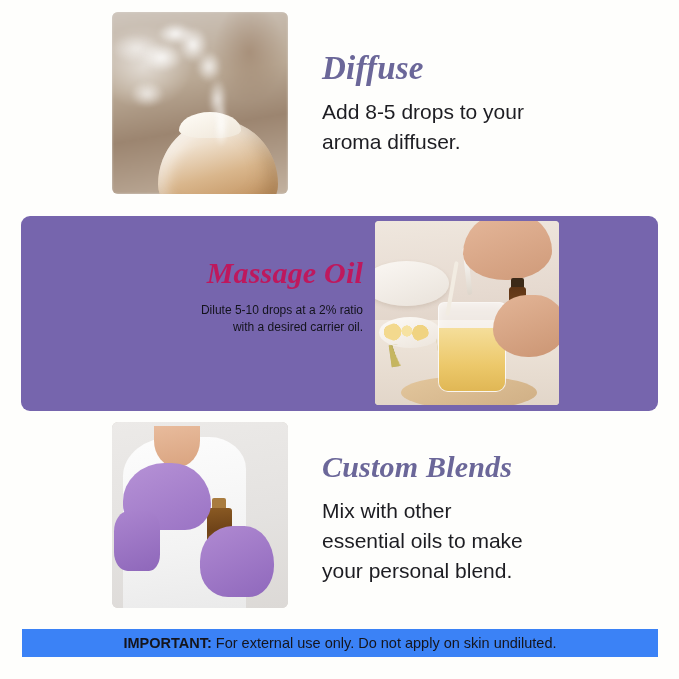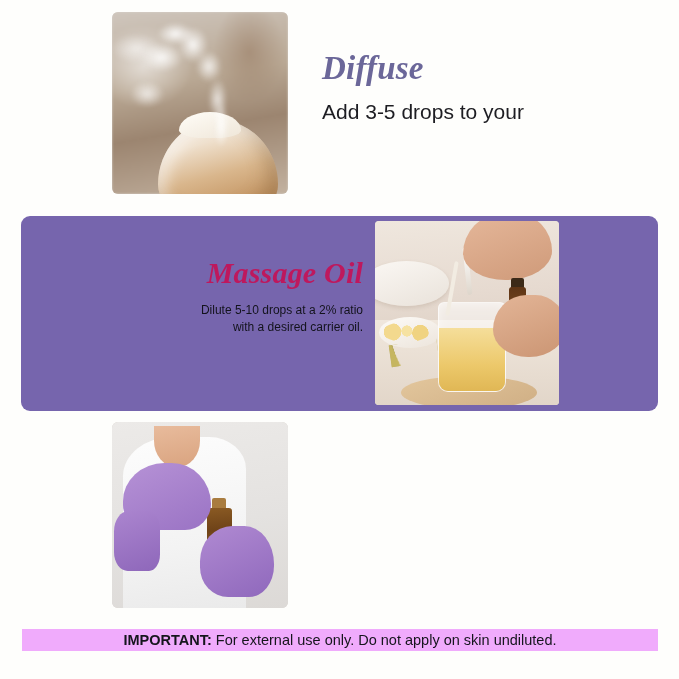--- a/index.html
+++ b/index.html
@@ -218,22 +218,22 @@
     color: #13131c; font-size: 12px; line-height: 1.38; margin: 0;
   }
 
   .sec3-text { position: absolute; left: 322px; top: 452px; width: 330px; }
   .sec3-text .head { font-size: 30px; margin: 0 0 14px 0; line-height: 1; }
   .sec3-text .body-text { font-size: 21px; line-height: 1.42; margin: 0; }
 
   
   .footer {
     position: absolute;
-    left: 22px; top: 629px; width: 636px; height: 22px;
-    background: #f0abfc;
+    left: 22px; top: 629px; width: 636px; height: 28px;
+    background: #3b82f6;
     display: flex; align-items: center; justify-content: center;
   }
   .footer-text {
     font-family: "Liberation Sans", sans-serif;
     font-size: 14.5px;
     color: #15151c;
     white-space: nowrap;
   }
   .footer-text .strong { font-weight: bold; }
 </style>
@@ -245,21 +245,22 @@
   <div class="photo sec1-photo">
     <div class="layer diffuser-bg"></div>
     <div class="diffuser-body"></div>
     <div class="diffuser-top"></div>
     <div class="layer diffuser-mist"></div>
   </div>
 
   <div class="sec1-text">
     <p class="head">Diffuse</p>
     <p class="body-text">
-      <span>Add 3-5 drops to your</span><br>
+      <span>Add 8-5 drops to your</span><br>
+      <span>aroma diffuser.</span>
     </p>
   </div>
 
   <div class="band"></div>
 
   <div class="photo sec2-photo">
     <div class="layer oil-bg"></div>
     <div class="oil-table"></div>
     <div class="oil-plate"></div>
     <div class="oil-plate2"></div>
@@ -289,20 +290,28 @@
     <div class="layer glove-bg"></div>
     <div class="glove-person"></div>
     <div class="glove-neck"></div>
     <div class="glove-bottle-neck"></div>
     <div class="glove-bottle"></div>
     <div class="glove-hand-a"></div>
     <div class="glove-arm-a"></div>
     <div class="glove-hand-b"></div>
   </div>
 
+  <div class="sec3-text">
+    <p class="head">Custom Blends</p>
+    <p class="body-text">
+      <span>Mix with other</span><br>
+      <span>essential oils to make</span><br>
+      <span>your personal blend.</span>
+    </p>
+  </div>
 
   <div class="footer">
     <div class="footer-text">
       <span class="strong">IMPORTANT:</span><span> For external use only. Do not apply on skin undiluted.</span>
     </div>
   </div>
 
 </div>
 
 </body></html>

